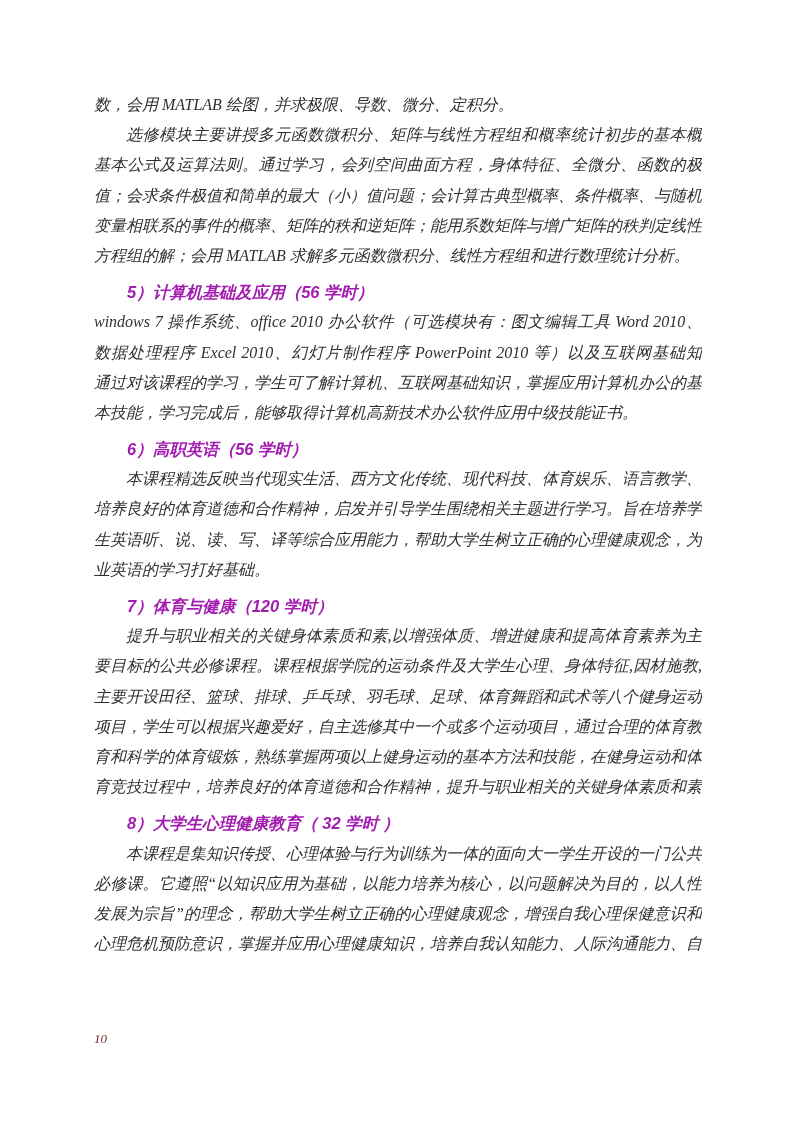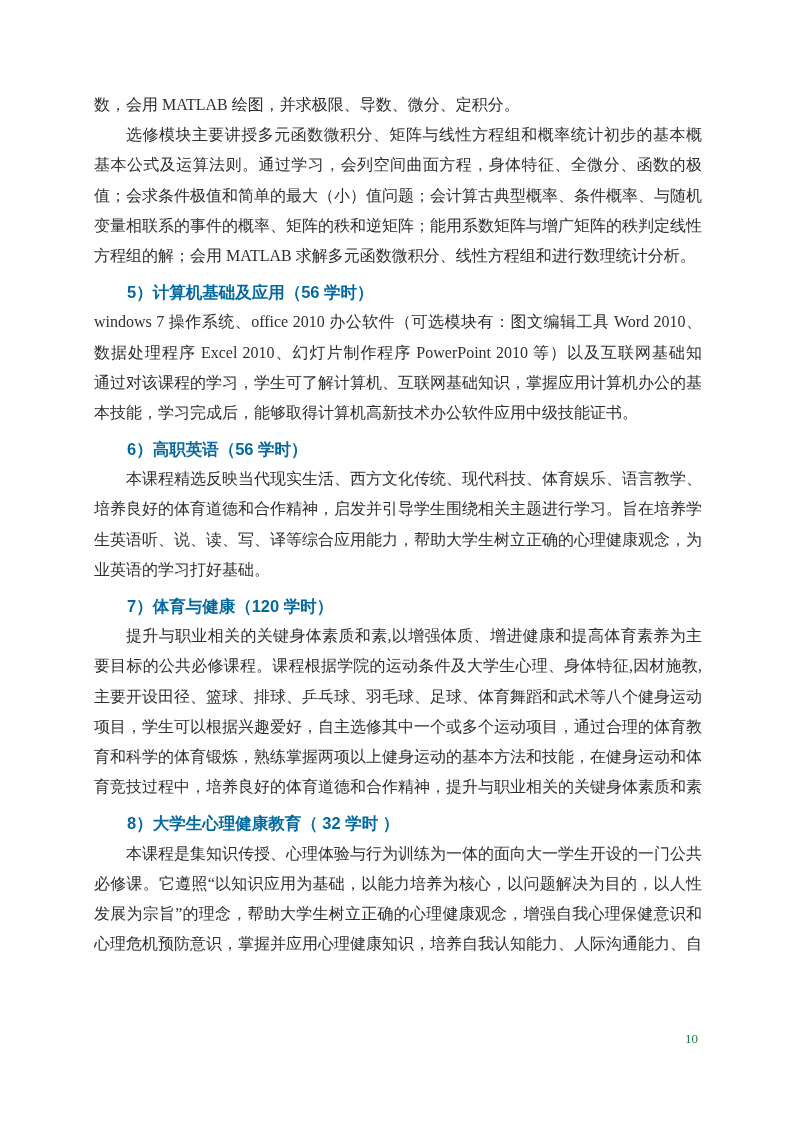--- a/index.html
+++ b/index.html
@@ -8,20 +8,21 @@
     background: #ffffff;
   }
   .page {
     position: relative;
     width: 756px;
     height: 1122px;
     background: #ffffff;
     overflow: hidden;
     font-family: "Liberation Serif", "DejaVu Serif", serif;
     color: #2f2f2f;
+    font-style: italic;
   }
   .content {
     position: absolute;
     left: 94px;
     top: 90px;
     width: 608px;
   }
   .line {
     font-size: 16px;
     line-height: 30.2px;
@@ -33,31 +34,31 @@
     text-align-last: justify;
     -moz-text-align-last: justify;
   }
   .line.indent {
     text-indent: 2em;
   }
   .line.heading {
     font-family: "Liberation Sans", "DejaVu Sans", sans-serif;
     font-weight: 700;
     font-size: 16.5px;
-    color: #0369a1;
+    color: #a21caf;
     margin-top: 6px;
   }
   .page-number {
     position: absolute;
     top: 1031px;
     left: 94px;
     width: 604px;
-    text-align: right;
+    text-align: left;
     font-size: 13px;
-    color: #15803d;
+    color: #7f1d1d;
   }
 </style>
 </head>
 <body>
 
 <div class="page">
   <div class="content">
       <div class="line">数，会用 MATLAB 绘图，并求极限、导数、微分、定积分。</div>
       <div class="line fill indent">选修模块主要讲授多元函数微积分、矩阵与线性方程组和概率统计初步的基本概念、</div>
       <div class="line fill">基本公式及运算法则。通过学习，会列空间曲面方程，身体特征、全微分、函数的极</div>

